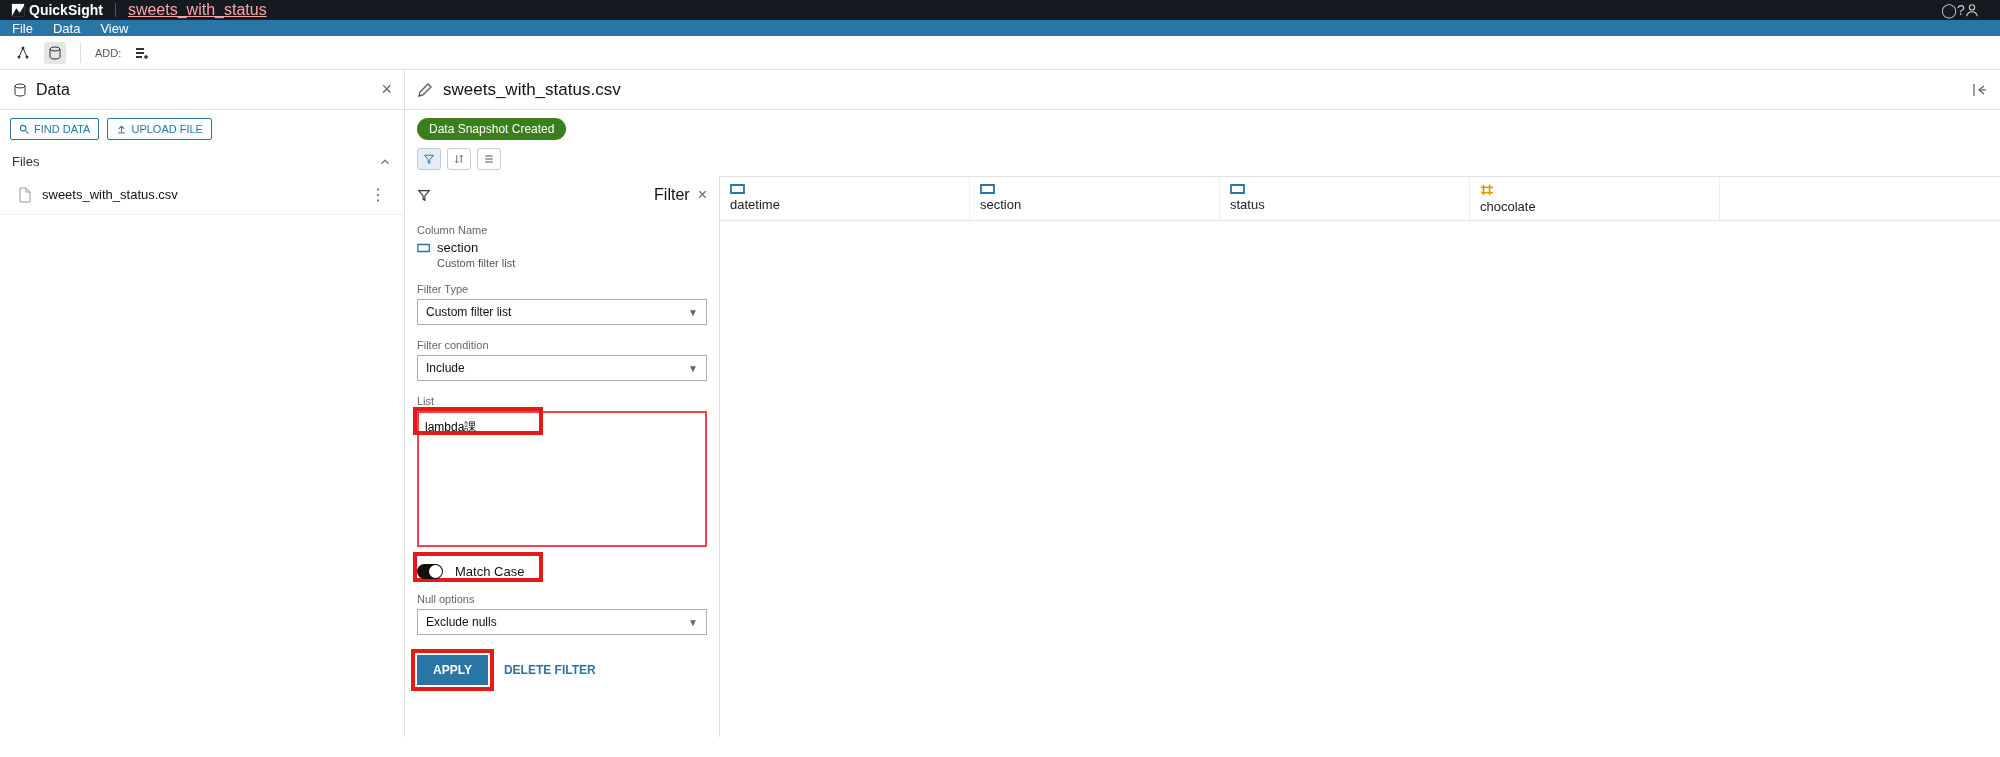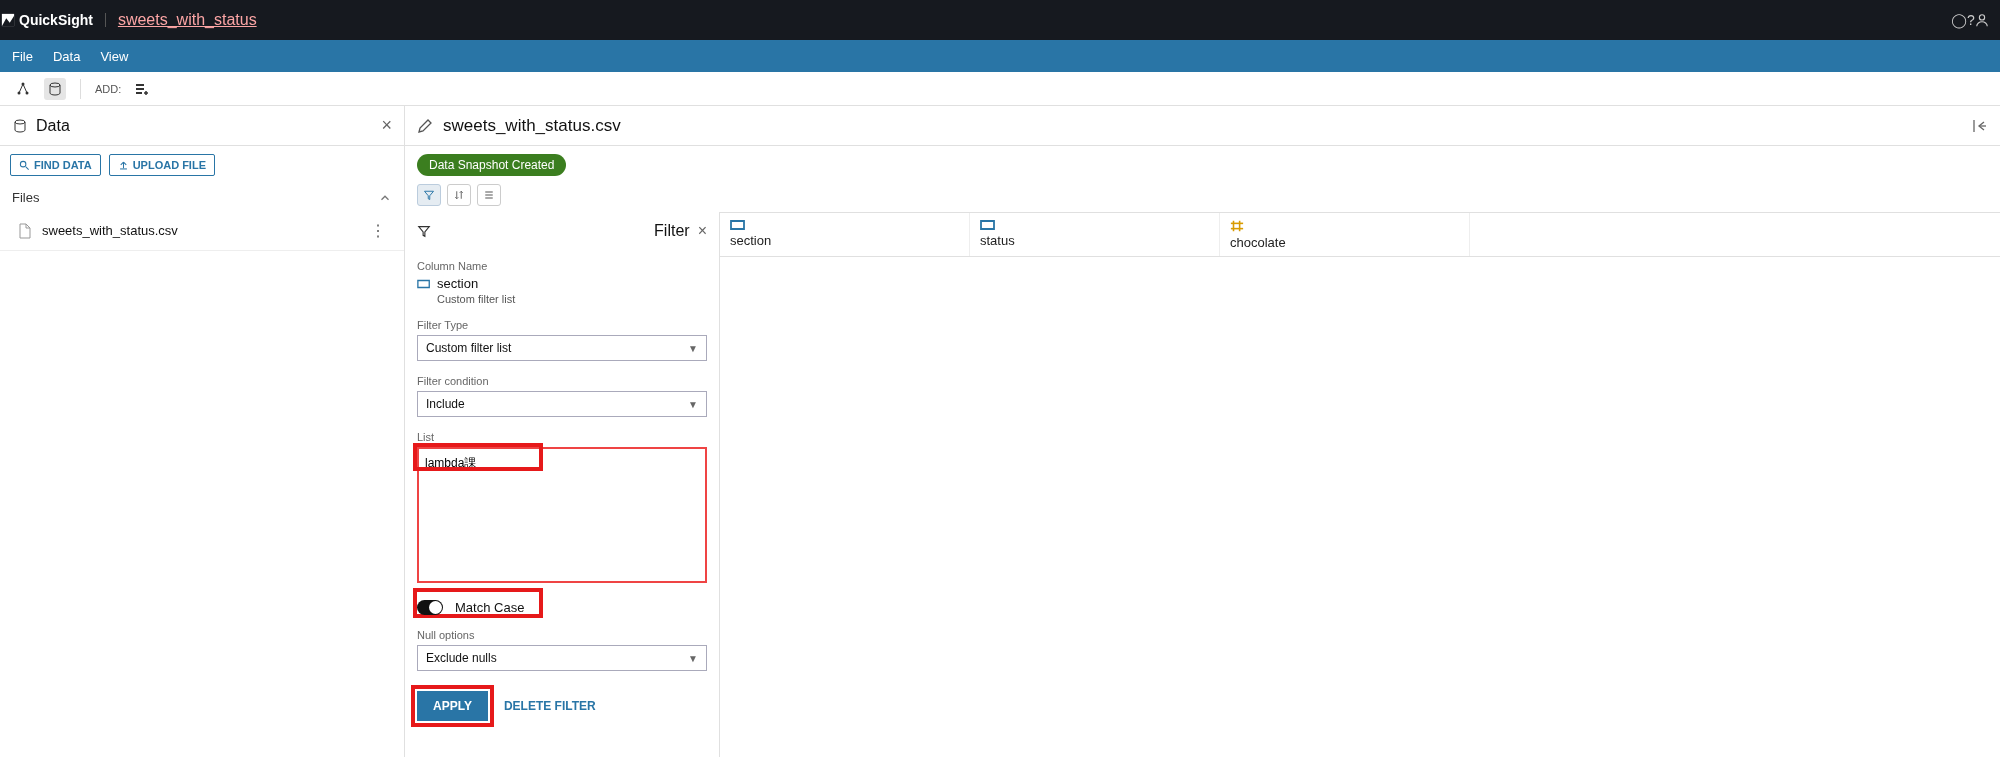--- a/index.html
+++ b/index.html
@@ -1,46 +1,46 @@
 <!DOCTYPE html>
 <html><head>
 <meta charset="utf-8">
 <style>
   * { box-sizing: border-box; margin: 0; padding: 0; font-family: "Amazon Ember", Arial, sans-serif; }
   body { background: #fff; color: #111; font-size: 13px; width: 2000px; height: 757px; overflow: hidden; }
 
   
-  .topbar { background: #16191f; color: #fff; height: 40px; display: flex; align-items: center; padding: 0 1px; }
+  .topbar { background: #16191f; color: #fff; height: 20px; display: flex; align-items: center; padding: 0 11px; }
   .topbar .logo { font-weight: bold; font-size: 14px; display: flex; align-items: center; gap: 4px; }
   .topbar .logo svg { width: 14px; height: 14px; }
   .topbar .divider { width: 1px; height: 14px; background: #555; margin: 0 12px; }
   .topbar .title { font-size: 16px; color: #fca5a5; text-decoration: underline; }
   .topbar .spacer { flex: 1; }
   .topbar .righticon { width: 24px; text-align: center; color: #ccc; font-size: 14px; }
 
   
-  .menubar { background: #2975a6; color: #fff; height: 32px; display: flex; align-items: center; padding: 0 12px; gap: 20px; font-size: 13px; }
+  .menubar { background: #2975a6; color: #fff; height: 16px; display: flex; align-items: center; padding: 0 12px; gap: 20px; font-size: 13px; }
   .menubar .item { cursor: pointer; }
 
   
   .toolbar { height: 34px; border-bottom: 1px solid #e0e0e0; display: flex; align-items: center; padding: 0 12px; gap: 10px; }
   .toolbar .iconbtn { width: 22px; height: 22px; display: flex; align-items: center; justify-content: center; border-radius: 3px; }
   .toolbar .iconbtn.active { background: #e5e5e5; }
   .toolbar .sep { width: 1px; height: 20px; background: #ddd; margin: 0 4px; }
   .toolbar .addlabel { font-size: 11px; color: #555; }
 
   
   .main { display: flex; height: calc(757px - 24px - 32px - 34px); }
 
   
   .sidebar { width: 405px; border-right: 1px solid #e0e0e0; display: flex; flex-direction: column; }
   .sidebar .header { height: 40px; display: flex; align-items: center; padding: 0 12px; border-bottom: 1px solid #e0e0e0; gap: 8px; }
   .sidebar .header .title { font-size: 16px; flex: 1; }
   .sidebar .header .close { color: #666; cursor: pointer; font-size: 18px; }
-  .sidebar .actions { display: flex; gap: 8px; padding: 8px 10px; font-weight: bold; }
+  .sidebar .actions { display: flex; gap: 8px; padding: 8px 10px; }
   .sidebar .actions .btn { border: 1px solid #2975a6; color: #2975a6; background: #fff; font-size: 11px; padding: 4px 8px; border-radius: 2px; display: flex; align-items: center; gap: 4px; cursor: pointer; }
   .sidebar .files-header { display: flex; align-items: center; padding: 6px 12px; font-size: 13px; color: #333; }
   .sidebar .files-header .spacer { flex: 1; }
   .sidebar .file-row { display: flex; align-items: center; padding: 10px 18px; gap: 10px; border-bottom: 1px solid #eee; }
   .sidebar .file-row .name { flex: 1; font-size: 13px; }
   .sidebar .file-row .more { color: #666; cursor: pointer; font-size: 16px; }
 
   
   .content { flex: 1; display: flex; flex-direction: column; }
   .content .titlebar { height: 40px; border-bottom: 1px solid #e0e0e0; display: flex; align-items: center; padding: 0 12px; gap: 10px; }
@@ -302,20 +302,26 @@
           </div>
         </div>
       </div>
 
       <div class="tablearea">
         <div class="colheaders">
           <div class="colh">
             <svg class="icon" width="16" height="12" viewBox="0 0 16 12">
                 <path d="M1 2h13v8H5l-4 0z" fill="none" stroke="#2975a6" stroke-width="1.8"></path>
               </svg>
+            <span class="name">datetime</span>
+          </div>
+          <div class="colh">
+            <svg class="icon" width="16" height="12" viewBox="0 0 16 12">
+                <path d="M1 2h13v8H5l-4 0z" fill="none" stroke="#2975a6" stroke-width="1.8"></path>
+              </svg>
             <span class="name">section</span>
           </div>
           <div class="colh">
             <svg class="icon" width="16" height="12" viewBox="0 0 16 12">
                 <path d="M1 2h13v8H5l-4 0z" fill="none" stroke="#2975a6" stroke-width="1.8"></path>
               </svg>
             <span class="name">status</span>
           </div>
           <div class="colh num">
             <svg class="icon" width="14" height="14" viewBox="0 0 16 16">

